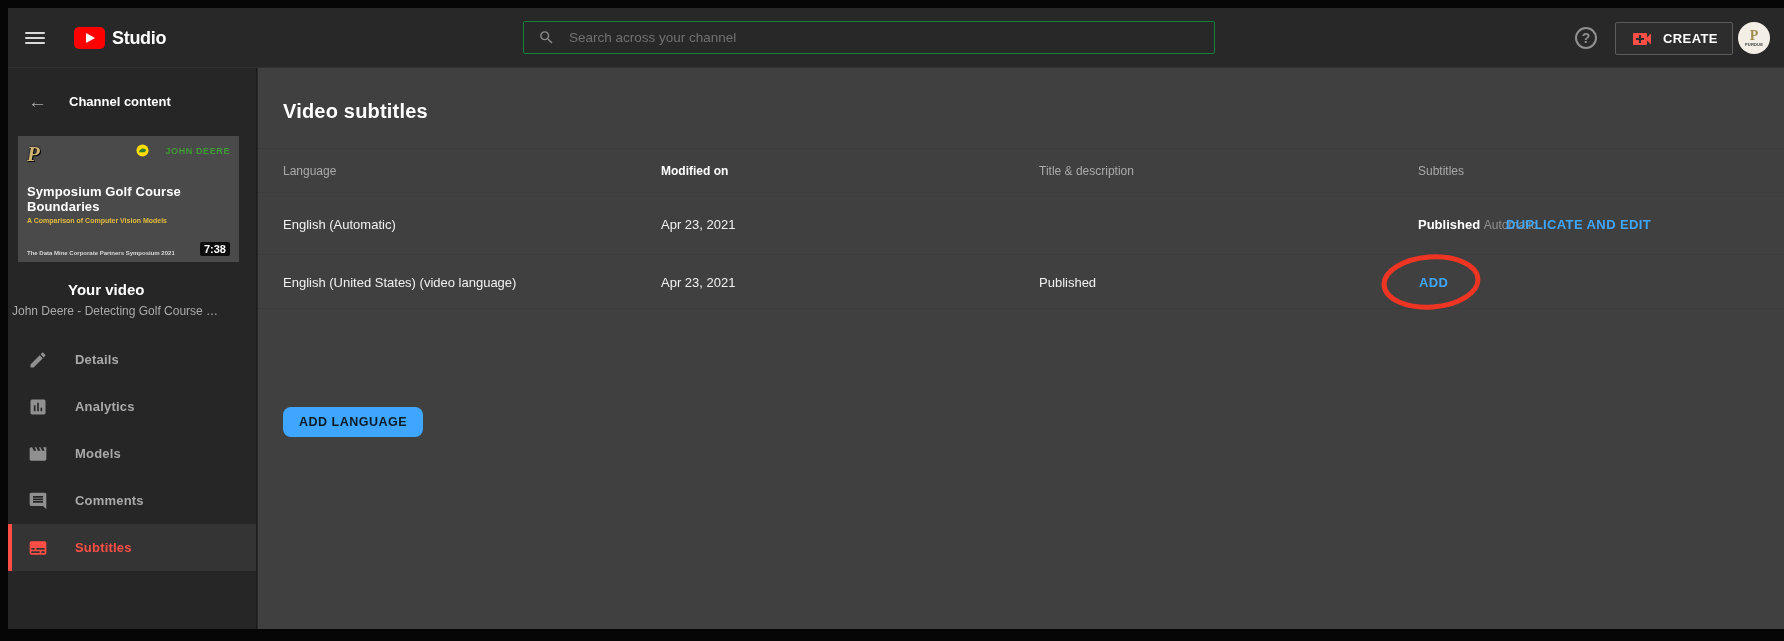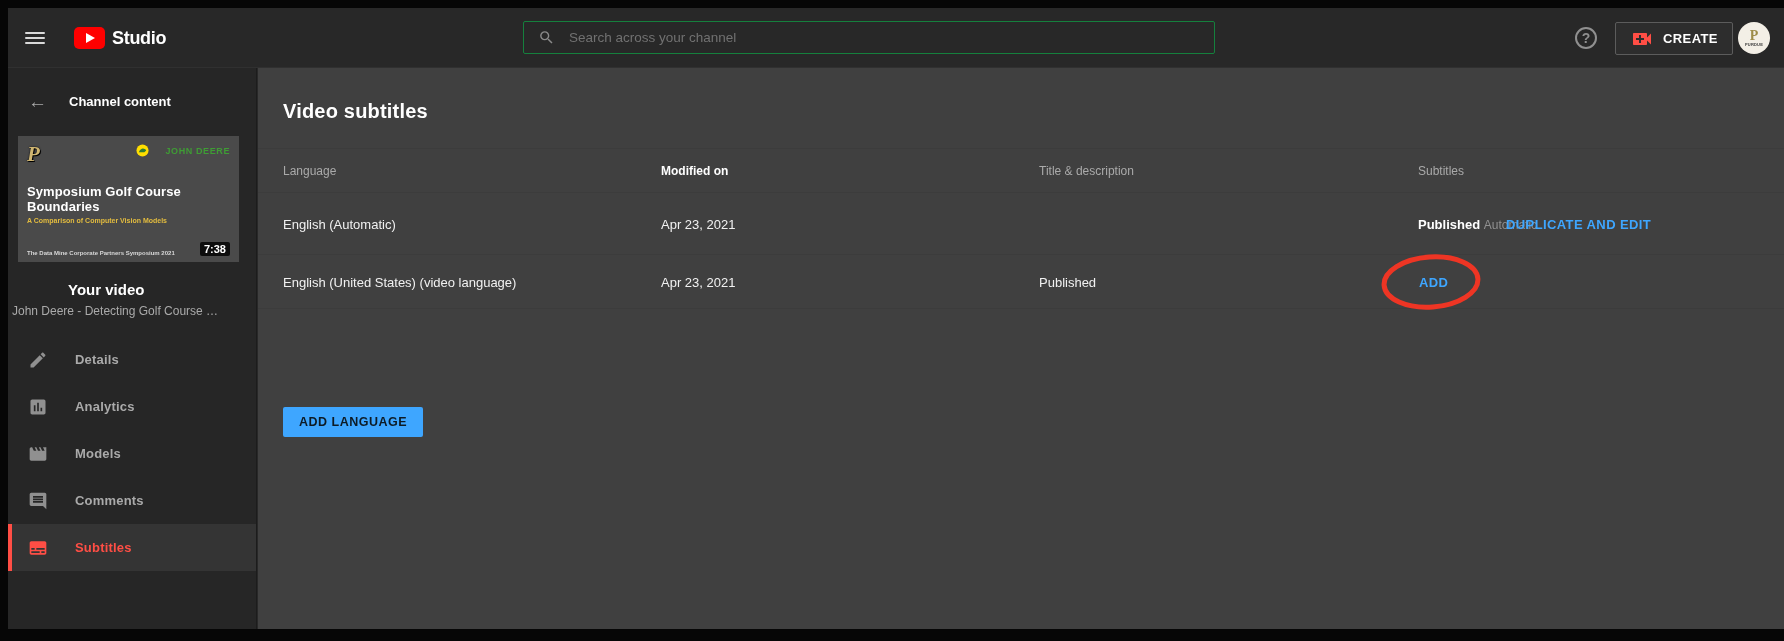--- a/index.html
+++ b/index.html
@@ -80,21 +80,21 @@
   .row1 { height:62px; }
   .row2 { height:54px; }
   .stack .line1 { color:#fff; font-weight:bold; font-size:13px; }
   .stack .line2 { color:#909090; font-size:12px; margin-top:2px; }
   .bluelink { color:#3ea6ff; font-weight:bold; font-size:13px; letter-spacing:0.4px; cursor:pointer;
               text-decoration:none; }
   .annotation { position:absolute; left:1113px; top:-3px; width:120px; height:64px; overflow:visible;
                 pointer-events:none; }
 
   .add-language-btn { position:absolute; left:25px; top:339px; height:30px; padding:0 16px;
-                      background:#3ea6ff; color:#0d1b26; border:0; border-radius:2px;
+                      background:#3ea6ff; color:#0d1b26; border:0; border-radius:8px;
                       font-family:"Liberation Sans",sans-serif; font-size:12.5px; font-weight:bold;
                       letter-spacing:0.5px; cursor:pointer; }
 
   
   .strip-bottom { position:absolute; left:0; top:629px; width:1784px; height:12px; background:#060606; }
 </style>
 </head>
 <body>
 
 <div class="app">

